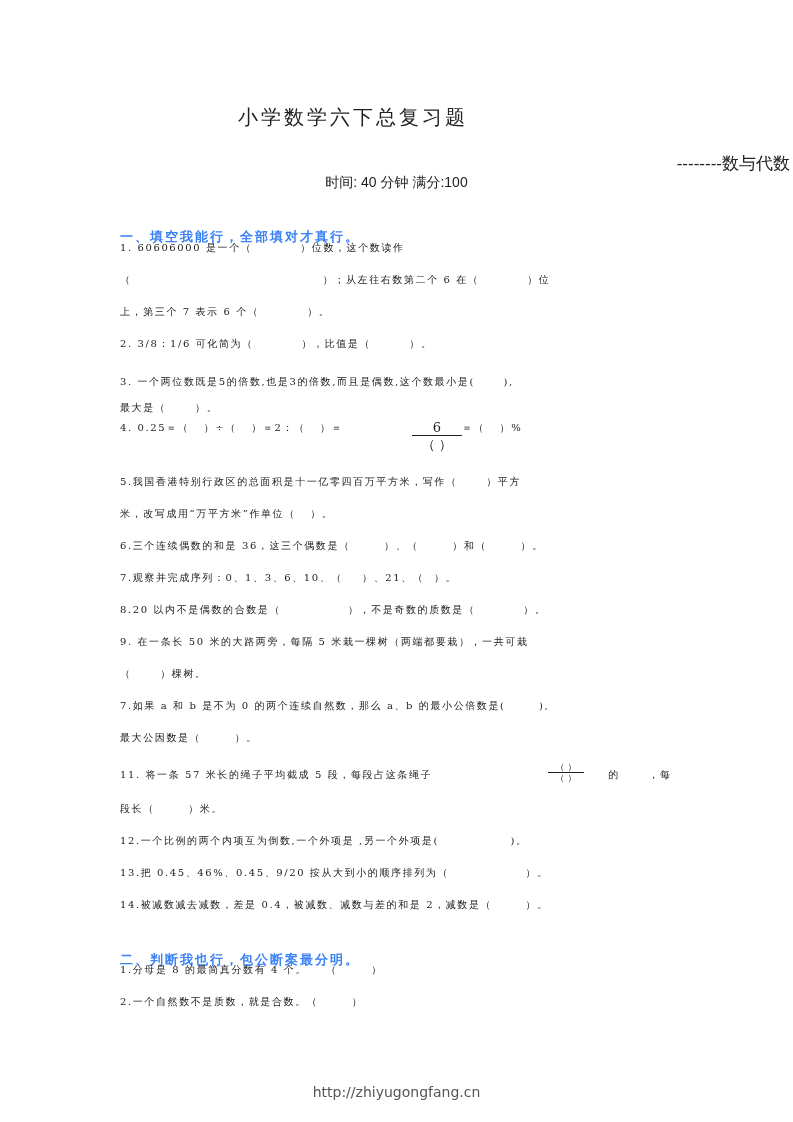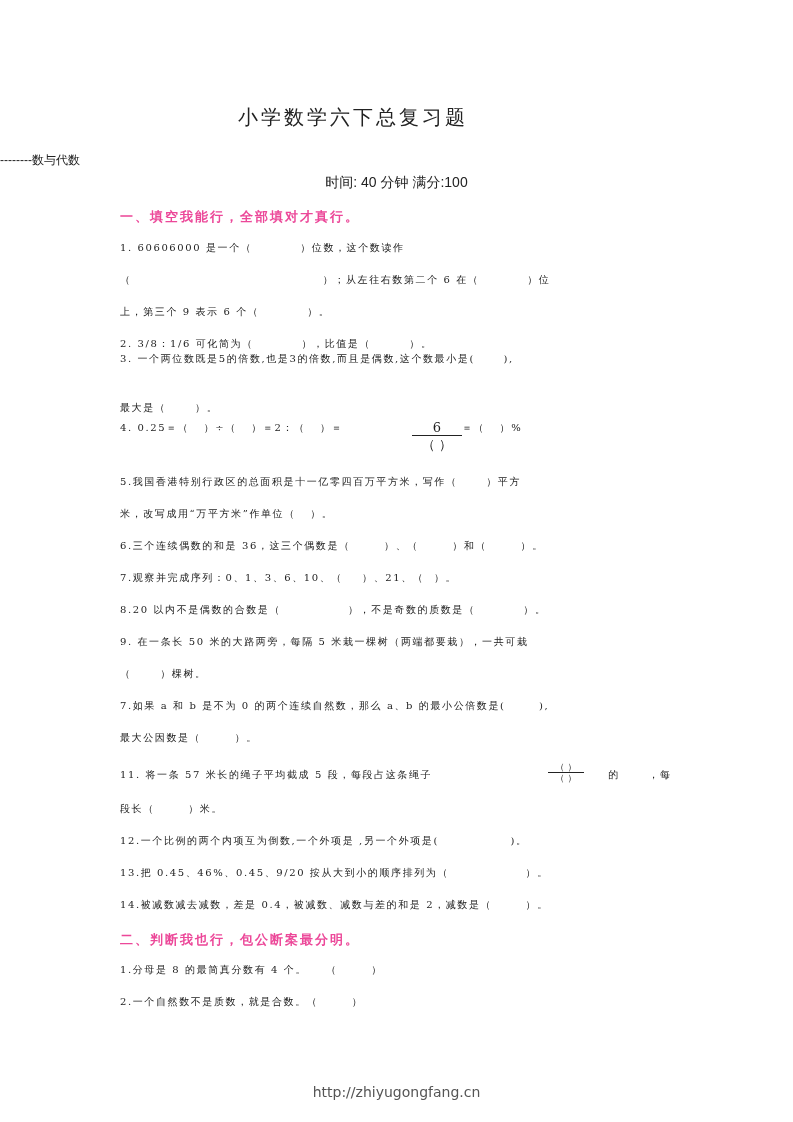--- a/index.html
+++ b/index.html
@@ -1,25 +1,25 @@
 <!DOCTYPE html>
 <html><head>
 <meta charset="utf-8">
 <style>
   html, body { margin: 0; padding: 0; background: #ffffff; }
   body { width: 793px; height: 1122px; position: relative; overflow: hidden;
          font-family: "DejaVu Serif", "Liberation Serif", serif; color: #222; }
   .title { position: absolute; top: 104px; left: 0; width: 706px; text-align: center;
            font-size: 20px; letter-spacing: 3px; color: #222; font-weight: normal; }
-  .subtitle { position: absolute; top: 152px; left: 0; width: 790px; text-align: left;
-              font-family: "Liberation Sans", sans-serif; font-size: 12px; color: #222; }
+  .subtitle { position: absolute; top: 152px; left: 0; width: 790px; text-align: right;
+              font-family: "Liberation Sans", sans-serif; font-size: 17px; color: #222; }
   .meta { position: absolute; top: 174px; left: 0; width: 793px; text-align: center;
           font-family: "Liberation Sans", sans-serif; font-size: 14px; color: #222; }
-  .section { position: absolute; left: 120px; font-size: 13px; color: #ec4899;
-             letter-spacing: 2px; font-weight: bold; }
+  .section { position: absolute; left: 120px; font-size: 13px; color: #3b82f6;
+             letter-spacing: 2px; font-weight: bold; margin-top: 20px; }
   .line { position: absolute; left: 120px; width: 555px; font-size: 10px;
           letter-spacing: 1.6px; white-space: pre; color: #222; }
   .frac { position: absolute; font-size: 13px; text-align: center; color: #222; }
   .frac .num { display: block; border-bottom: 1px solid #222; padding: 0 10px; }
   .frac .den { display: block; }
   .smallfrac { position: absolute; left: 548px; top: 762px; width: 36px; font-size: 9px;
                text-align: center; line-height: 10px; }
   .smallfrac .num { display: block; border-bottom: 1px solid #222; }
   .footer { position: absolute; top: 1084px; left: 0; width: 793px; text-align: center;
             font-family: "DejaVu Sans", sans-serif; font-size: 14px; color: #555; }
@@ -29,23 +29,23 @@
 
 <div>
   <div class="title">小学数学六下总复习题</div>
   <div class="subtitle">--------数与代数</div>
   <div class="meta">时间: 40 分钟    满分:100</div>
 
   <div class="section" style="top:208px">一、填空我能行，全部填对才真行。</div>
 
   <div class="line" style="top:241px">1. 60606000 是一个（          ）位数，这个数读作</div>
   <div class="line" style="top:273px">（                                        ）；从左往右数第二个 6 在（          ）位</div>
-  <div class="line" style="top:305px">上，第三个 9 表示 6 个（          ）。</div>
+  <div class="line" style="top:305px">上，第三个 7 表示 6 个（          ）。</div>
   <div class="line" style="top:337px">2. 3/8：1/6 可化简为（          ），比值是（        ）。</div>
-  <div class="line" style="top:352px">3. 一个两位数既是5的倍数,也是3的倍数,而且是偶数,这个数最小是(      ),</div>
+  <div class="line" style="top:375px">3. 一个两位数既是5的倍数,也是3的倍数,而且是偶数,这个数最小是(      ),</div>
   <div class="line" style="top:401px">最大是（      ）。</div>
   <div class="line" style="top:421px">4. 0.25＝（   ）÷（   ）＝2：（   ）＝</div>
   <div class="frac" style="left:412px; top:420px; width:50px;">
     <span class="num">6</span>
     <span class="den">（    ）</span>
   </div>
   <div class="line" style="top:421px; left:462px; width:200px;">＝（   ）%</div>
 
   <div class="line" style="top:475px">5.我国香港特别行政区的总面积是十一亿零四百万平方米，写作（      ）平方</div>
   <div class="line" style="top:507px">米，改写成用“万平方米”作单位（   ）。</div>

